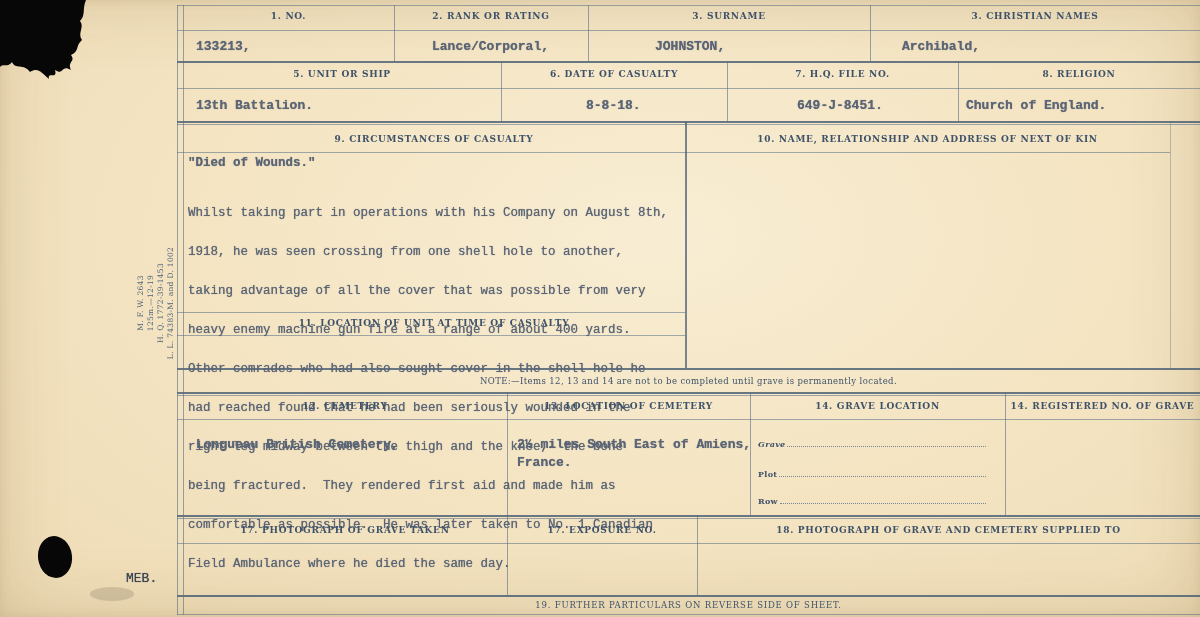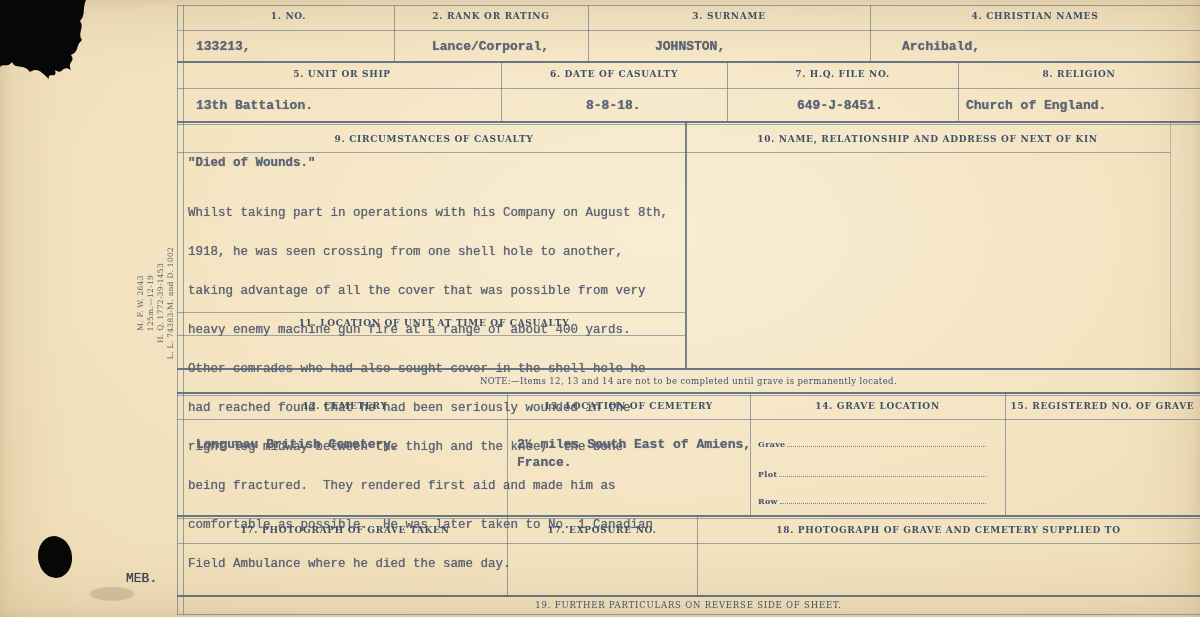--- a/index.html
+++ b/index.html
@@ -83,21 +83,21 @@
   <div class="vl" style="left:1170px;top:122px;height:246px;opacity:.6;"></div>
   <div class="vl" style="left:507px;top:393px;height:122px;"></div>
   <div class="vl" style="left:750px;top:393px;height:122px;"></div>
   <div class="vl" style="left:1005px;top:393px;height:122px;"></div>
   <div class="vl" style="left:507px;top:515px;height:80px;"></div>
   <div class="vl" style="left:697px;top:515px;height:80px;"></div>
 
   <div class="hdr" style="left:183px;top:11px;width:211px;">1. NO.</div>
   <div class="hdr" style="left:394px;top:11px;width:194px;">2. RANK OR RATING</div>
   <div class="hdr" style="left:588px;top:11px;width:282px;">3. SURNAME</div>
-  <div class="hdr" style="left:870px;top:11px;width:330px;">4. CHRISTIAN NAMES</div>
+  <div class="hdr" style="left:870px;top:11px;width:330px;">3. CHRISTIAN NAMES</div>
 
   <div class="type" style="left:196px;top:39px;">133213,</div>
   <div class="type" style="left:432px;top:39px;">Lance/Corporal,</div>
   <div class="type" style="left:655px;top:39px;">JOHNSTON,</div>
   <div class="type" style="left:882px;top:39px;margin-left:20px;">Archibald,</div>
 
   <div class="hdr" style="left:183px;top:69px;width:318px;">5. UNIT OR SHIP</div>
   <div class="hdr" style="left:501px;top:69px;width:226px;">6. DATE OF CASUALTY</div>
   <div class="hdr" style="left:727px;top:69px;width:231px;">7. H.Q. FILE NO.</div>
   <div class="hdr" style="left:958px;top:69px;width:242px;">8. RELIGION</div>
@@ -124,27 +124,27 @@
     <div>Field Ambulance where he died the same day.</div>
   </div>
 
   <div class="hdr" style="left:183px;top:318px;width:502px;">11. LOCATION OF UNIT AT TIME OF CASUALTY</div>
 
   <div class="smallprint" style="left:177px;top:376px;width:1023px;">NOTE:—Items 12, 13 and 14 are not to be completed until grave is permanently located.</div>
 
   <div class="hdr" style="left:183px;top:401px;width:324px;">12. CEMETERY</div>
   <div class="hdr" style="left:507px;top:401px;width:243px;">13. LOCATION OF CEMETERY</div>
   <div class="hdr" style="left:750px;top:401px;width:255px;">14. GRAVE LOCATION</div>
-  <div class="hdr" style="left:1005px;top:401px;width:195px;">15. REGISTERED NO. OF GRAVE</div>
+  <div class="hdr" style="left:1005px;top:401px;width:195px;">14. REGISTERED NO. OF GRAVE</div>
 
   <div class="type" style="left:196px;top:437px;">Longueau British Cemetery,</div>
   <div class="type" style="left:517px;top:437px;">2½ miles South East of Amiens,</div>
   <div class="type" style="left:517px;top:455px;">France.</div>
 
-  <div class="leader-row" style="left:758px;top:438px;">
+  <div class="leader-row" style="left:758px;top:438px;font-style:italic;">
     <span class="lbl">Grave</span>
     <span class="leader"></span>
   </div>
   <div class="leader-row" style="left:758px;top:468px;">
     <span class="lbl">Plot</span>
     <span class="leader"></span>
   </div>
   <div class="leader-row" style="left:758px;top:495px;justify-content:flex-end;">
     <span class="lbl">Row</span>
     <span class="leader"></span>

